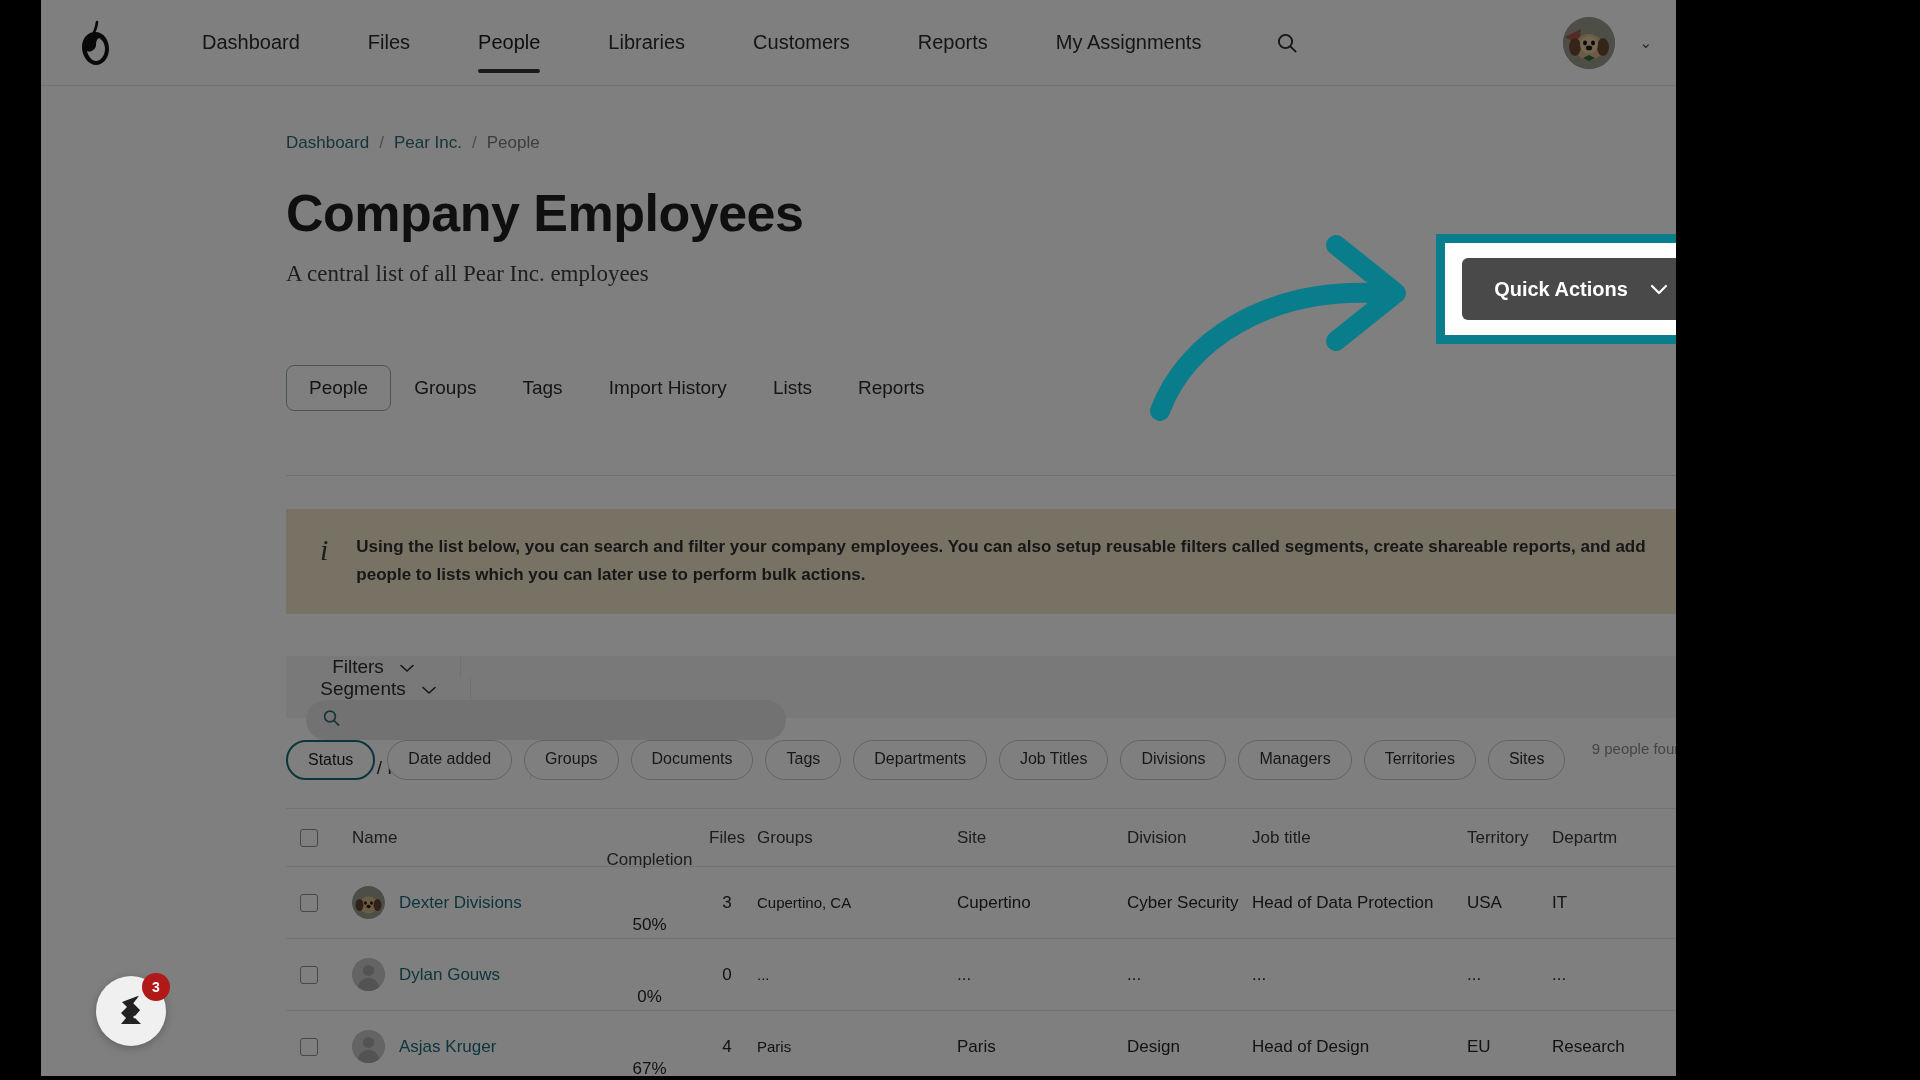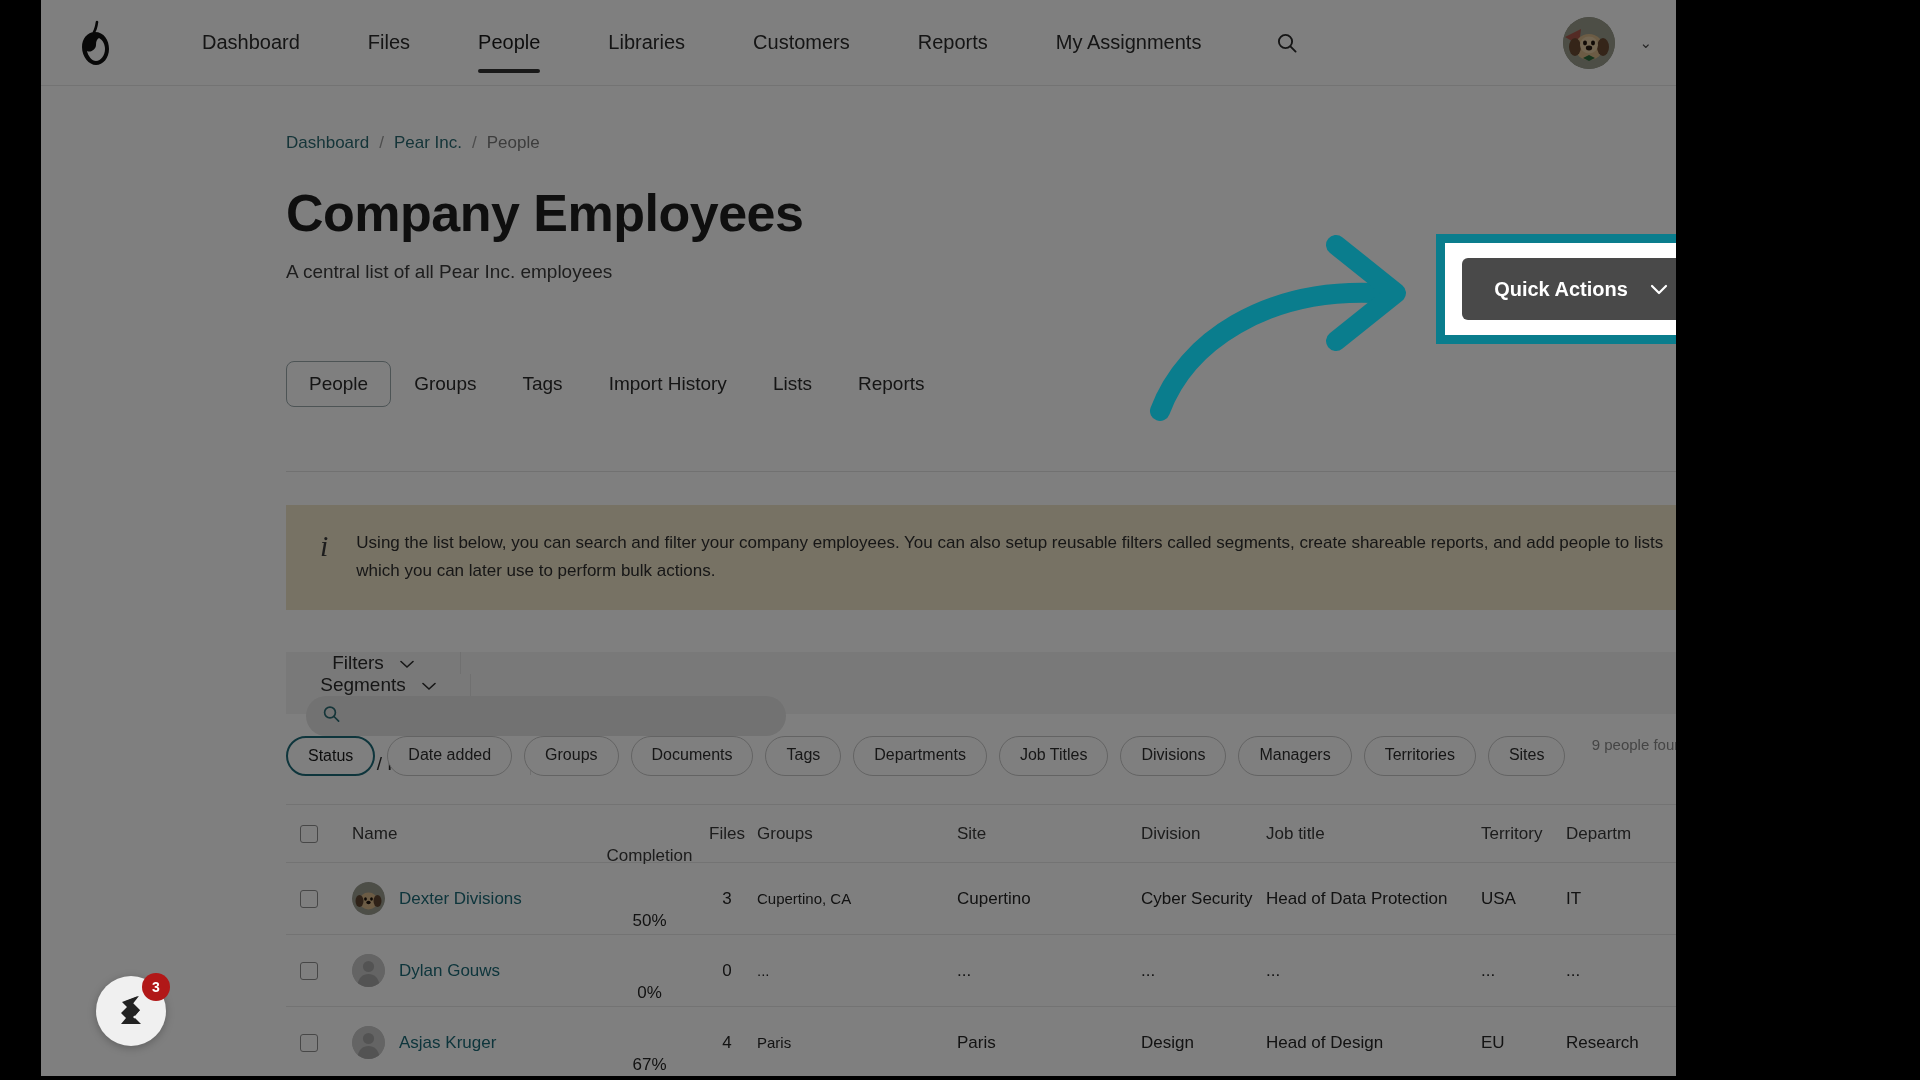--- a/index.html
+++ b/index.html
@@ -80,21 +80,21 @@
     font-size: 17px; padding-top: 47px;
   }
   .crumb-link { color: #2b6a72; cursor: pointer; }
   .crumb-sep { color: #9a9a9a; }
   .crumb-cur { color: #7a7a7a; }
 
   #page-title {
     font-size: 52px; font-weight: 700; color: #1e1e1e;
     letter-spacing: -0.5px; margin-top: 30px;
   }
-  #page-sub { font-size: 19px; color: #3d3d3d; margin-top: 18px; }
+  #page-sub { font-size: 23px; color: #3d3d3d; margin-top: 18px; font-family: Liberation Serif, serif; }
 
   
   #highlight-box {
     position: absolute;
     right: 0px; top: 148px;
     width: 290px; height: 110px;
     background: #ffffff;
     border: 9px solid #0a7d8d;
     z-index: 60;
     display: flex; align-items: center; justify-content: center;
@@ -133,21 +133,21 @@
     margin-top: 33px;
     background: #efe4c8;
     padding: 24px 34px 26px 34px;
     display: flex; gap: 28px; align-items: flex-start;
   }
   #banner-icon {
     font-family: "Liberation Serif", serif;
     font-style: italic; font-size: 30px; color: #3a3a3a;
     line-height: 1; padding-top: 2px;
   }
-  #banner-text { font-size: 17px; color: #2f2f2f; line-height: 1.62; max-width: 1320px; }
+  #banner-text { font-size: 17px; color: #2f2f2f; line-height: 1.62; max-width: 1320px; font-weight: bold; }
 
   
   #toolbar {
     margin-top: 42px; height: 62px;
     background: #f3f3f3;
     display: flex; align-items: stretch; flex-direction: column;
   }
   .tbcell {
     display: flex; align-items: center; justify-content: center;
     gap: 16px; font-size: 19px; color: #2c2c2c;
@@ -202,21 +202,21 @@
   .cb {
     width: 18px; height: 18px; border: 1.5px solid #8e8e8e;
     border-radius: 3px; background: #fff; cursor: pointer;
   }
   .c-check { width: 66px; display: flex; align-items: center; padding-left: 14px; }
   .c-name { width: 250px; display: flex; align-items: center; gap: 14px; }
   .c-completion { width: 95px; text-align: center; margin-top: 44px; }
   .c-files { width: 60px; text-align: center; }
   .c-groups { width: 200px; }
   .c-site { width: 170px; }
-  .c-division { width: 125px; margin-left: 14px; }
+  .c-division { width: 125px; }
   .c-job { width: 215px; }
   .c-territory { width: 85px; }
   .c-dept { width: 160px; }
   .rowavatar {
     width: 33px; height: 33px; border-radius: 50%;
     overflow: hidden; background: #c9c9c9;
     display: flex; align-items: flex-end; justify-content: center;
     flex: none;
   }
   .person-link { color: #1d6b78; cursor: pointer; font-size: 17px; }

